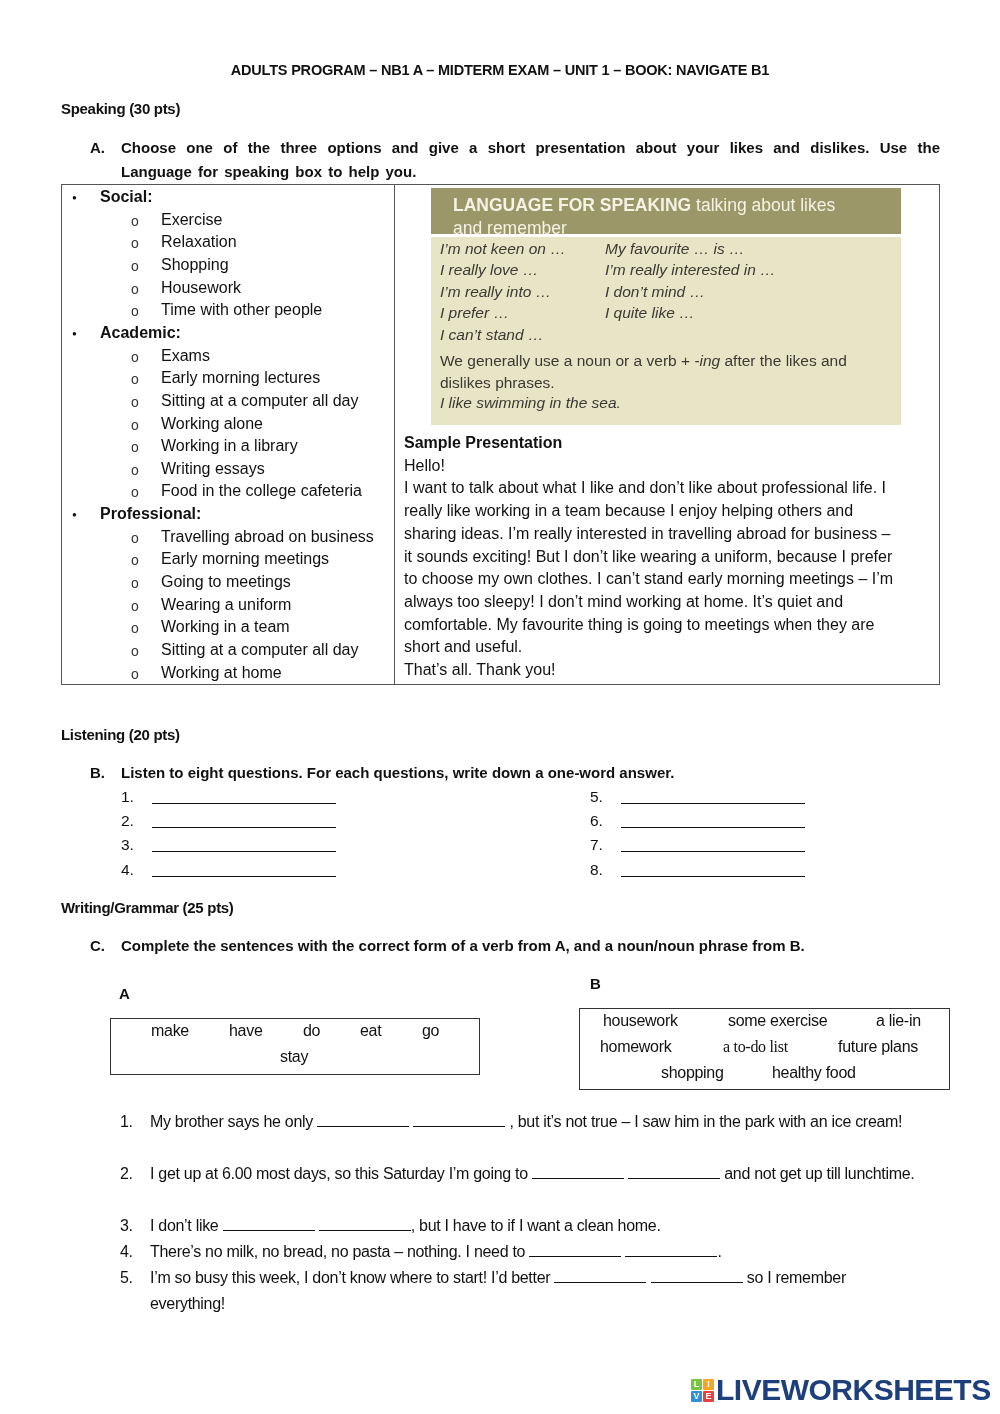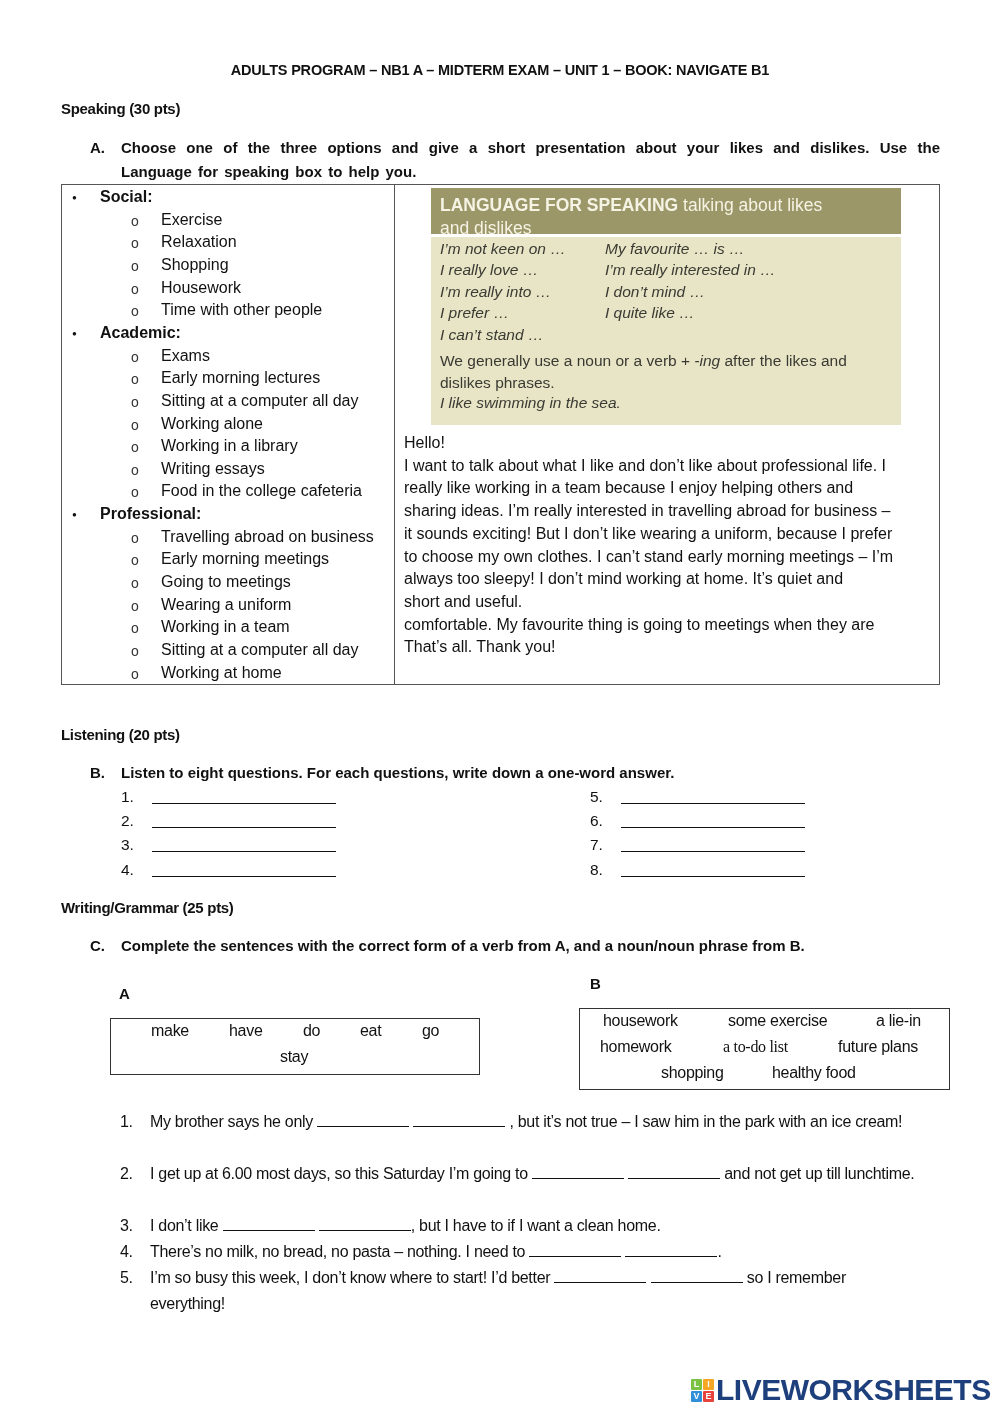--- a/index.html
+++ b/index.html
@@ -15,21 +15,21 @@
   .speak-table { position: absolute; left: 61px; top: 184px; width: 879px; height: 501px; border: 1px solid #555; box-sizing: border-box; }
   .speak-left { position: absolute; left: 0; top: 0; width: 333px; height: 100%; border-right: 1px solid #555; box-sizing: border-box; font-size: 16px; }
   .cat { position: absolute; left: 0; }
   .cat .bullet { position: absolute; left: 10px; top: 0; font-size: 14px; }
   .cat .cat-label { position: absolute; left: 38px; top: 0; font-weight: bold; white-space: nowrap; }
   .sub { position: absolute; white-space: nowrap; }
   .sub .circ { position: absolute; left: 69px; top: 2px; font-size: 14px; color: #333; }
   .sub .sub-label { position: absolute; left: 99px; top: 0; }
   .speak-right { position: absolute; left: 333px; top: 0; width: 545px; height: 100%; }
   .lfs-box { position: absolute; left: 36px; top: 3px; width: 470px; height: 240px; }
-  .lfs-head { background: #9c9769; color: #f5f3e4; padding: 6px 8px 4px 9px; height: 46px; box-sizing: border-box; font-size: 17.5px; line-height: 23px; }
+  .lfs-head { background: #9c9769; color: #f5f3e4; padding: 6px 8px 4px 22px; height: 46px; box-sizing: border-box; font-size: 17.5px; line-height: 23px; }
   .lfs-head .strong { font-weight: bold; }
   .lfs-body { background: #e8e5c6; margin-top: 3px; height: 188px; position: relative; color: #3a3a33; font-size: 15.5px; }
   .phrase { position: absolute; font-style: italic; white-space: nowrap; }
   .note { position: absolute; left: 9px; top: 113px; width: 455px; line-height: 22px; }
   .note-ex { position: absolute; left: 9px; top: 157px; font-style: italic; }
   .sample { position: absolute; left: 9px; top: 247px; width: 530px; font-size: 16px; line-height: 22.7px; }
   .sample .s-title { font-weight: bold; display: block; }
   .sample span { display: block; }
 
   
@@ -154,46 +154,47 @@
       <div class="sub" style="top: 478.65px;">
         <span class="circ">o</span>
         <span class="sub-label">Working at home</span>
       </div>
     </div>
   <div class="speak-right">
     <div class="lfs-box">
       <div class="lfs-head" style="background: rgb(156, 151, 105);">
         <span class="strong">LANGUAGE FOR SPEAKING</span>
         <span>talking about likes</span><br>
-        <span>and dislikes</span>
+        <span>and remember</span>
       </div>
       <div class="lfs-body" id="lfs-body" style="background: rgb(232, 229, 198);">
         <div class="note"><span>We generally use a noun or a verb + </span><i>-ing</i><span> after the likes and dislikes phrases.</span></div>
         <div class="note-ex">I like swimming in the sea.</div>
       <div class="phrase" style="left: 9px; top: 3px;">I’m not keen on …</div>
           <div class="phrase" style="left: 9px; top: 24.4px;">I really love …</div>
           <div class="phrase" style="left: 9px; top: 45.8px;">I’m really into …</div>
           <div class="phrase" style="left: 9px; top: 67.2px;">I prefer …</div>
           <div class="phrase" style="left: 9px; top: 88.6px;">I can’t stand …</div>
           <div class="phrase" style="left: 174px; top: 3px;">My favourite … is …</div>
           <div class="phrase" style="left: 174px; top: 24.4px;">I’m really interested in …</div>
           <div class="phrase" style="left: 174px; top: 45.8px;">I don’t mind …</div>
           <div class="phrase" style="left: 174px; top: 67.2px;">I quite like …</div>
         </div>
     </div>
     <div class="sample" id="sample">
+      <span class="s-title">Sample Presentation</span>
     <span>Hello!</span>
         <span>I want to talk about what I like and don’t like about professional life. I</span>
         <span>really like working in a team because I enjoy helping others and</span>
         <span>sharing ideas. I’m really interested in travelling abroad for business –</span>
         <span>it sounds exciting! But I don’t like wearing a uniform, because I prefer</span>
         <span>to choose my own clothes. I can’t stand early morning meetings – I’m</span>
         <span>always too sleepy! I don’t mind working at home. It’s quiet and</span>
+        <span>comfortable. My favourite thing is going to meetings when they are</span>
         <span>short and useful.</span>
-        <span>comfortable. My favourite thing is going to meetings when they are</span>
         <span>That’s all. Thank you!</span>
       </div>
   </div>
 </div>
 
 <div class="section-h cond" style="top:726px;">Listening (20 pts)</div>
 <div class="instr cond" style="top:761px; width:850px;">
   <span class="lbl">B.</span>
   <span class="txt">Listen to eight questions. For each questions, write down a one-word answer.</span>
 </div>

